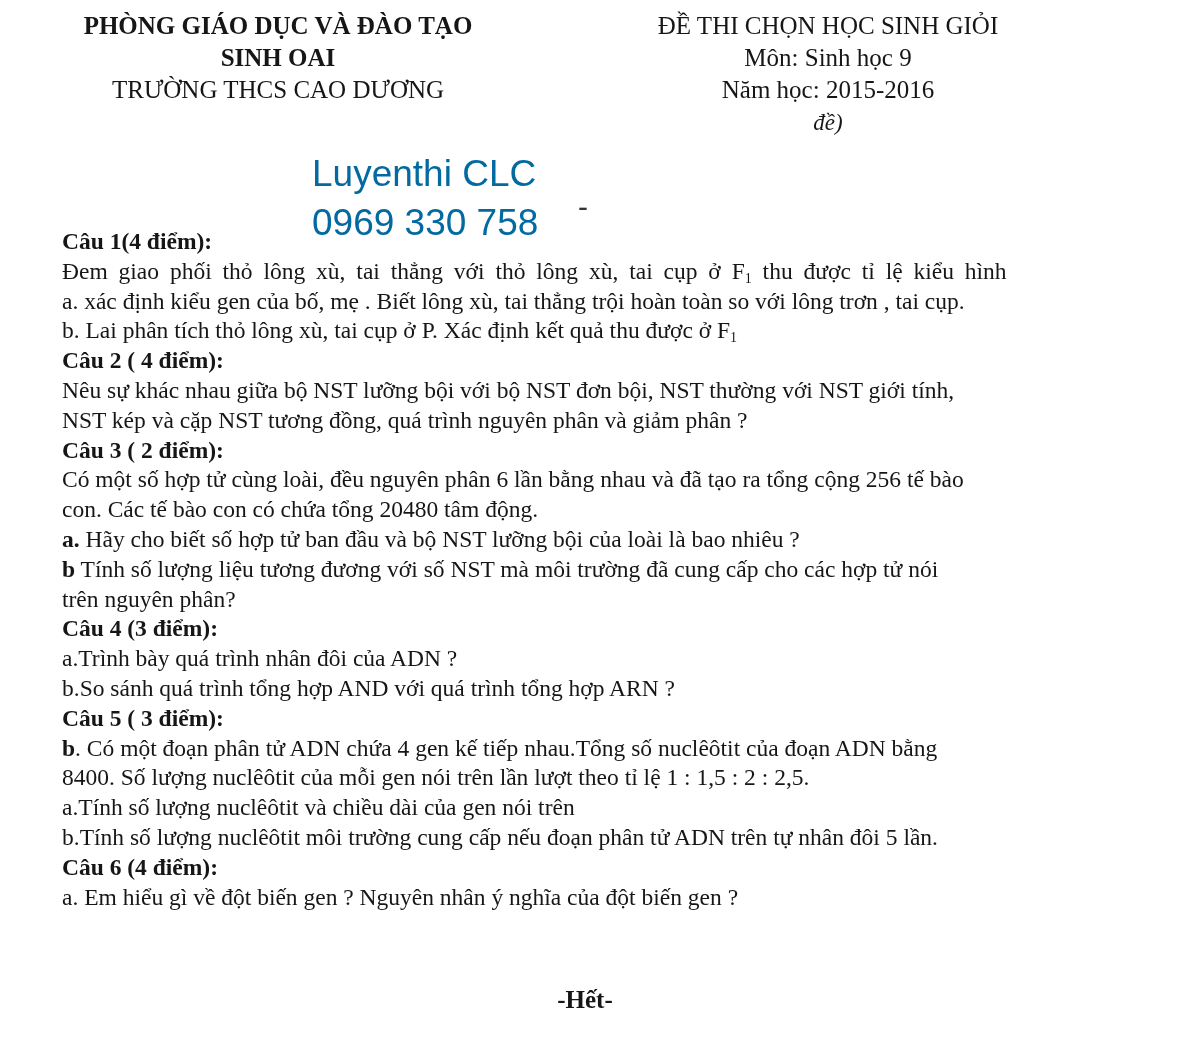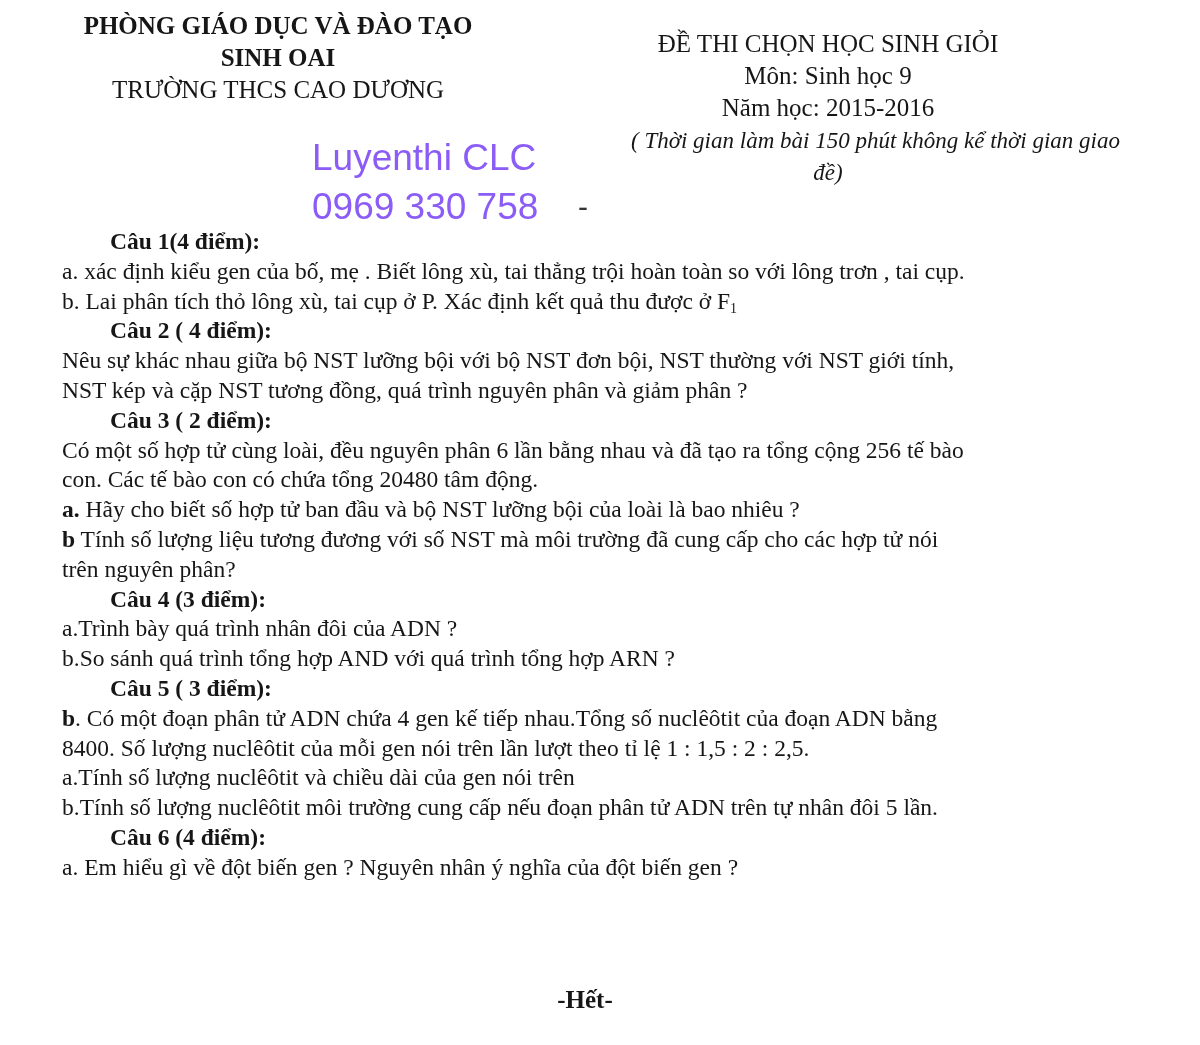--- a/index.html
+++ b/index.html
@@ -6,56 +6,56 @@
   body {
     width: 1200px; height: 1045px; overflow: hidden;
     background: #ffffff; color: #161616;
     font-family: "Liberation Serif", "DejaVu Serif", serif;
     position: relative;
   }
   .abs { position: absolute; white-space: nowrap; }
   .hdr-left { left: 0; width: 556px; text-align: center; top: 10px; }
   .hdr-left div { font-size: 25px; line-height: 32px; }
   .hdr-left .b { font-weight: bold; }
-  .hdr-right { left: 530px; width: 596px; text-align: center; top: 10px; margin-top: 18px; }
+  .hdr-right { left: 530px; width: 596px; text-align: center; top: 10px; }
   .hdr-right div { font-size: 25px; line-height: 32px; }
   .hdr-right .note { font-style: italic; font-size: 23px; line-height: 30px; margin-top: 2px; white-space: normal; padding: 0 0 0 0; }
-  .wm { color: #8b5cf6; font-family: "Liberation Sans", "DejaVu Sans", sans-serif; font-size: 37px; line-height: 48px; }
+  .wm { color: #0369a1; font-family: "Liberation Sans", "DejaVu Sans", sans-serif; font-size: 37px; line-height: 48px; margin-top: 16px; }
   .wm-dash { color: #333; font-family: "Liberation Sans", sans-serif; font-size: 30px; }
   .body-block { left: 62px; width: 1050px; top: 227px; }
   .line { font-size: 23.5px; line-height: 29.8px; white-space: nowrap; }
-  .q-title { font-weight: bold; margin-left: 48px; }
+  .q-title { font-weight: bold; }
   .b { font-weight: bold; }
   sub { font-size: 14px; vertical-align: -4px; line-height: 0; }
   .end { left: 0; width: 1170px; text-align: center; top: 986px; font-weight: bold; font-size: 25px; }
 </style>
 </head>
 <body>
 
 <div class="abs hdr-left">
   <div class="b">PHÒNG GIÁO DỤC VÀ ĐÀO TẠO</div>
   <div class="b">SINH OAI</div>
   <div>TRƯỜNG THCS CAO DƯƠNG</div>
 </div>
 
 <div class="abs hdr-right">
   <div>ĐỀ THI CHỌN HỌC SINH GIỎI</div>
   <div>Môn: Sinh học 9</div>
   <div>Năm học: 2015-2016</div>
-  <div class="note" style="text-align:right; padding-right:6px;">( Thời gian làm bài 150 phút không kể thời gian giao</div>
   <div class="note">đề)</div>
 </div>
 
 <div class="abs wm" style="left:312px; top:134px;">Luyenthi CLC</div>
 <div class="abs wm" style="left:312px; top:183px;">0969 330 758</div>
 <div class="abs wm-dash" style="left:578px; top:190px;">-</div>
 
 <div class="abs body-block">
 
   <div class="line q-title">Câu 1(4 điểm):</div>
+  <div class="line" style="word-spacing:5px;"><span>Đem giao phối thỏ lông xù, tai thẳng với thỏ lông xù, tai cụp ở F</span><sub>1</sub><span> thu được tỉ lệ kiểu hình</span></div>
   <div class="line">a. xác định kiểu gen của bố, mẹ . Biết lông xù, tai thẳng trội hoàn toàn so với lông trơn , tai cụp.</div>
   <div class="line"><span>b. Lai phân tích thỏ lông xù, tai cụp ở P. Xác định kết quả thu được ở F</span><sub>1</sub></div>
 
   <div class="line q-title">Câu 2 ( 4 điểm):</div>
   <div class="line"> Nêu sự khác nhau giữa bộ NST lưỡng bội với bộ NST đơn bội, NST thường với NST giới tính,</div>
   <div class="line">NST kép và cặp NST tương đồng, quá trình nguyên phân và giảm phân ?</div>
 
   <div class="line q-title">Câu 3 ( 2 điểm):</div>
   <div class="line"> Có một số hợp tử cùng loài, đều nguyên phân 6 lần bằng nhau và đã tạo ra tổng cộng 256 tế bào</div>
   <div class="line">con. Các tế bào con có chứa tổng 20480 tâm động.</div>

